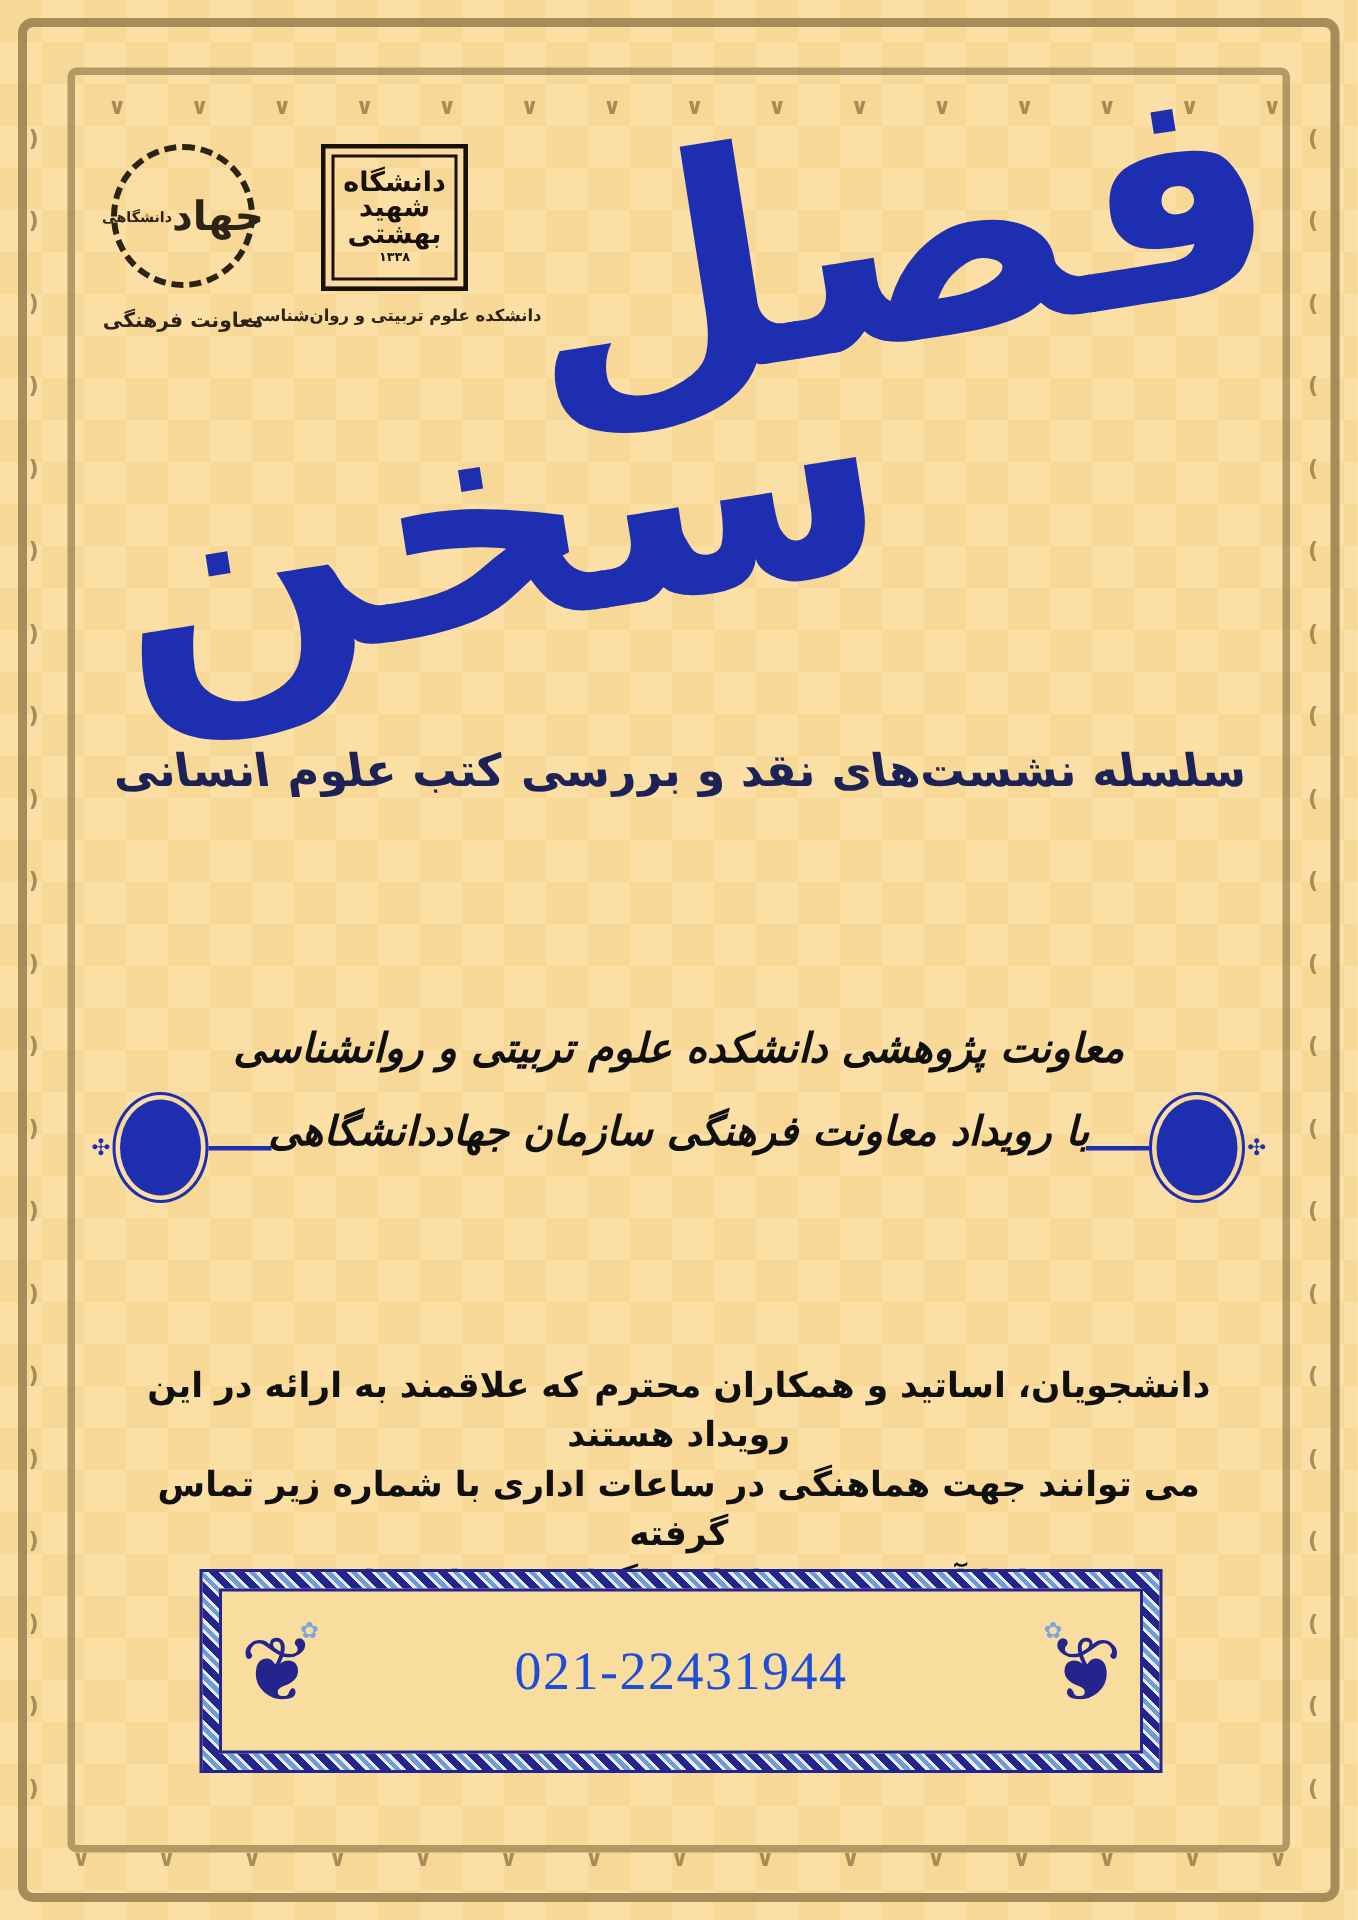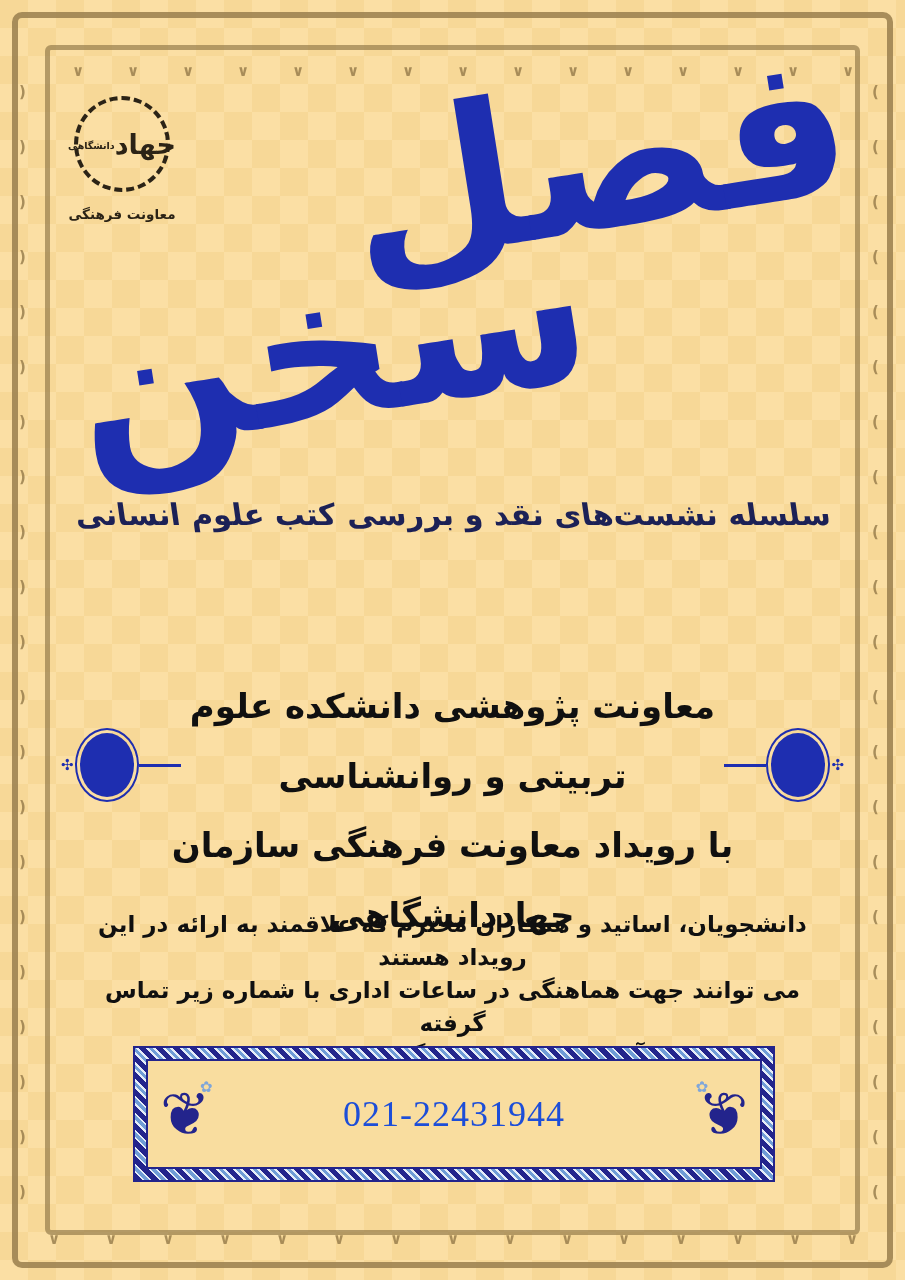--- a/index.html
+++ b/index.html
@@ -31,21 +31,21 @@
 
   
   .title-w{position:absolute;color:#1e2eb0;font-weight:bold;line-height:1;white-space:nowrap;pointer-events:none;}
   .title-w1{top:60px;right:54px;font-size:200px;transform:rotate(-9deg);}
   .title-w2{top:248px;left:70px;font-size:200px;transform:rotate(-9deg);}
   .subtitle{position:absolute;top:497px;left:0;right:0;text-align:center;color:#1c2156;font-size:30px;font-weight:bold;}
   .subtitle>span{display:inline-block;transform:skewX(8deg);}
 
   
   .mid{position:absolute;top:672px;left:150px;right:150px;text-align:center;color:#101010;
-       font-size:34px;font-weight:bold;line-height:2.05;}
+       font-size:27px;font-weight:bold;line-height:2.05;font-style:italic;}
   .orn{position:absolute;top:726px;display:flex;align-items:center;height:78px;}
   .orn.left{left:60px;flex-direction:row-reverse;}
   .orn.right{right:60px;}
   .orn-ring{width:64px;height:74px;border:2px solid #1e2eb0;border-radius:50%;padding:3px;box-sizing:border-box;flex:none;}
   .orn-fill{width:100%;height:100%;border-radius:50%;background:#1e2eb0;}
   .orn-line{width:42px;height:3px;background:#1e2eb0;flex:none;}
   .orn-tip{color:#1e2eb0;font-size:15px;line-height:1;flex:none;padding:0 1px;}
 
   
   .para2{position:absolute;top:908px;left:70px;right:70px;text-align:center;color:#101010;
@@ -153,20 +153,29 @@
       <svg width="40" height="20" viewBox="0 0 40 20">
         <circle cx="20" cy="10" r="8" fill="none" stroke="#2b2316" stroke-width="2.5" stroke-dasharray="3 2"></circle>
         <rect x="13" y="7" width="14" height="6" fill="#2b2316"></rect>
       </svg>
     </div>
     <div class="jahad-caption">
       <div>معاونت فرهنگی</div>
     </div>
   </div>
 
+  <div class="sbu">
+    <div class="sbu-square">
+      <div class="sbu-line">دانشگاه</div>
+      <div class="sbu-line">شهید</div>
+      <div class="sbu-line">بهشتی</div>
+      <div class="sbu-year">۱۳۳۸</div>
+    </div>
+    <div class="sbu-caption">دانشکده علوم تربیتی و روان‌شناسی</div>
+  </div>
 
   <div class="title-w title-w1">فصل</div>
   <div class="title-w title-w2">سخن</div>
   <div class="subtitle">
     <span>سلسله نشست‌های نقد و بررسی کتب علوم انسانی</span>
   </div>
 
   <div class="orn left">
     <span class="orn-tip">✣</span>
     <div class="orn-ring">

